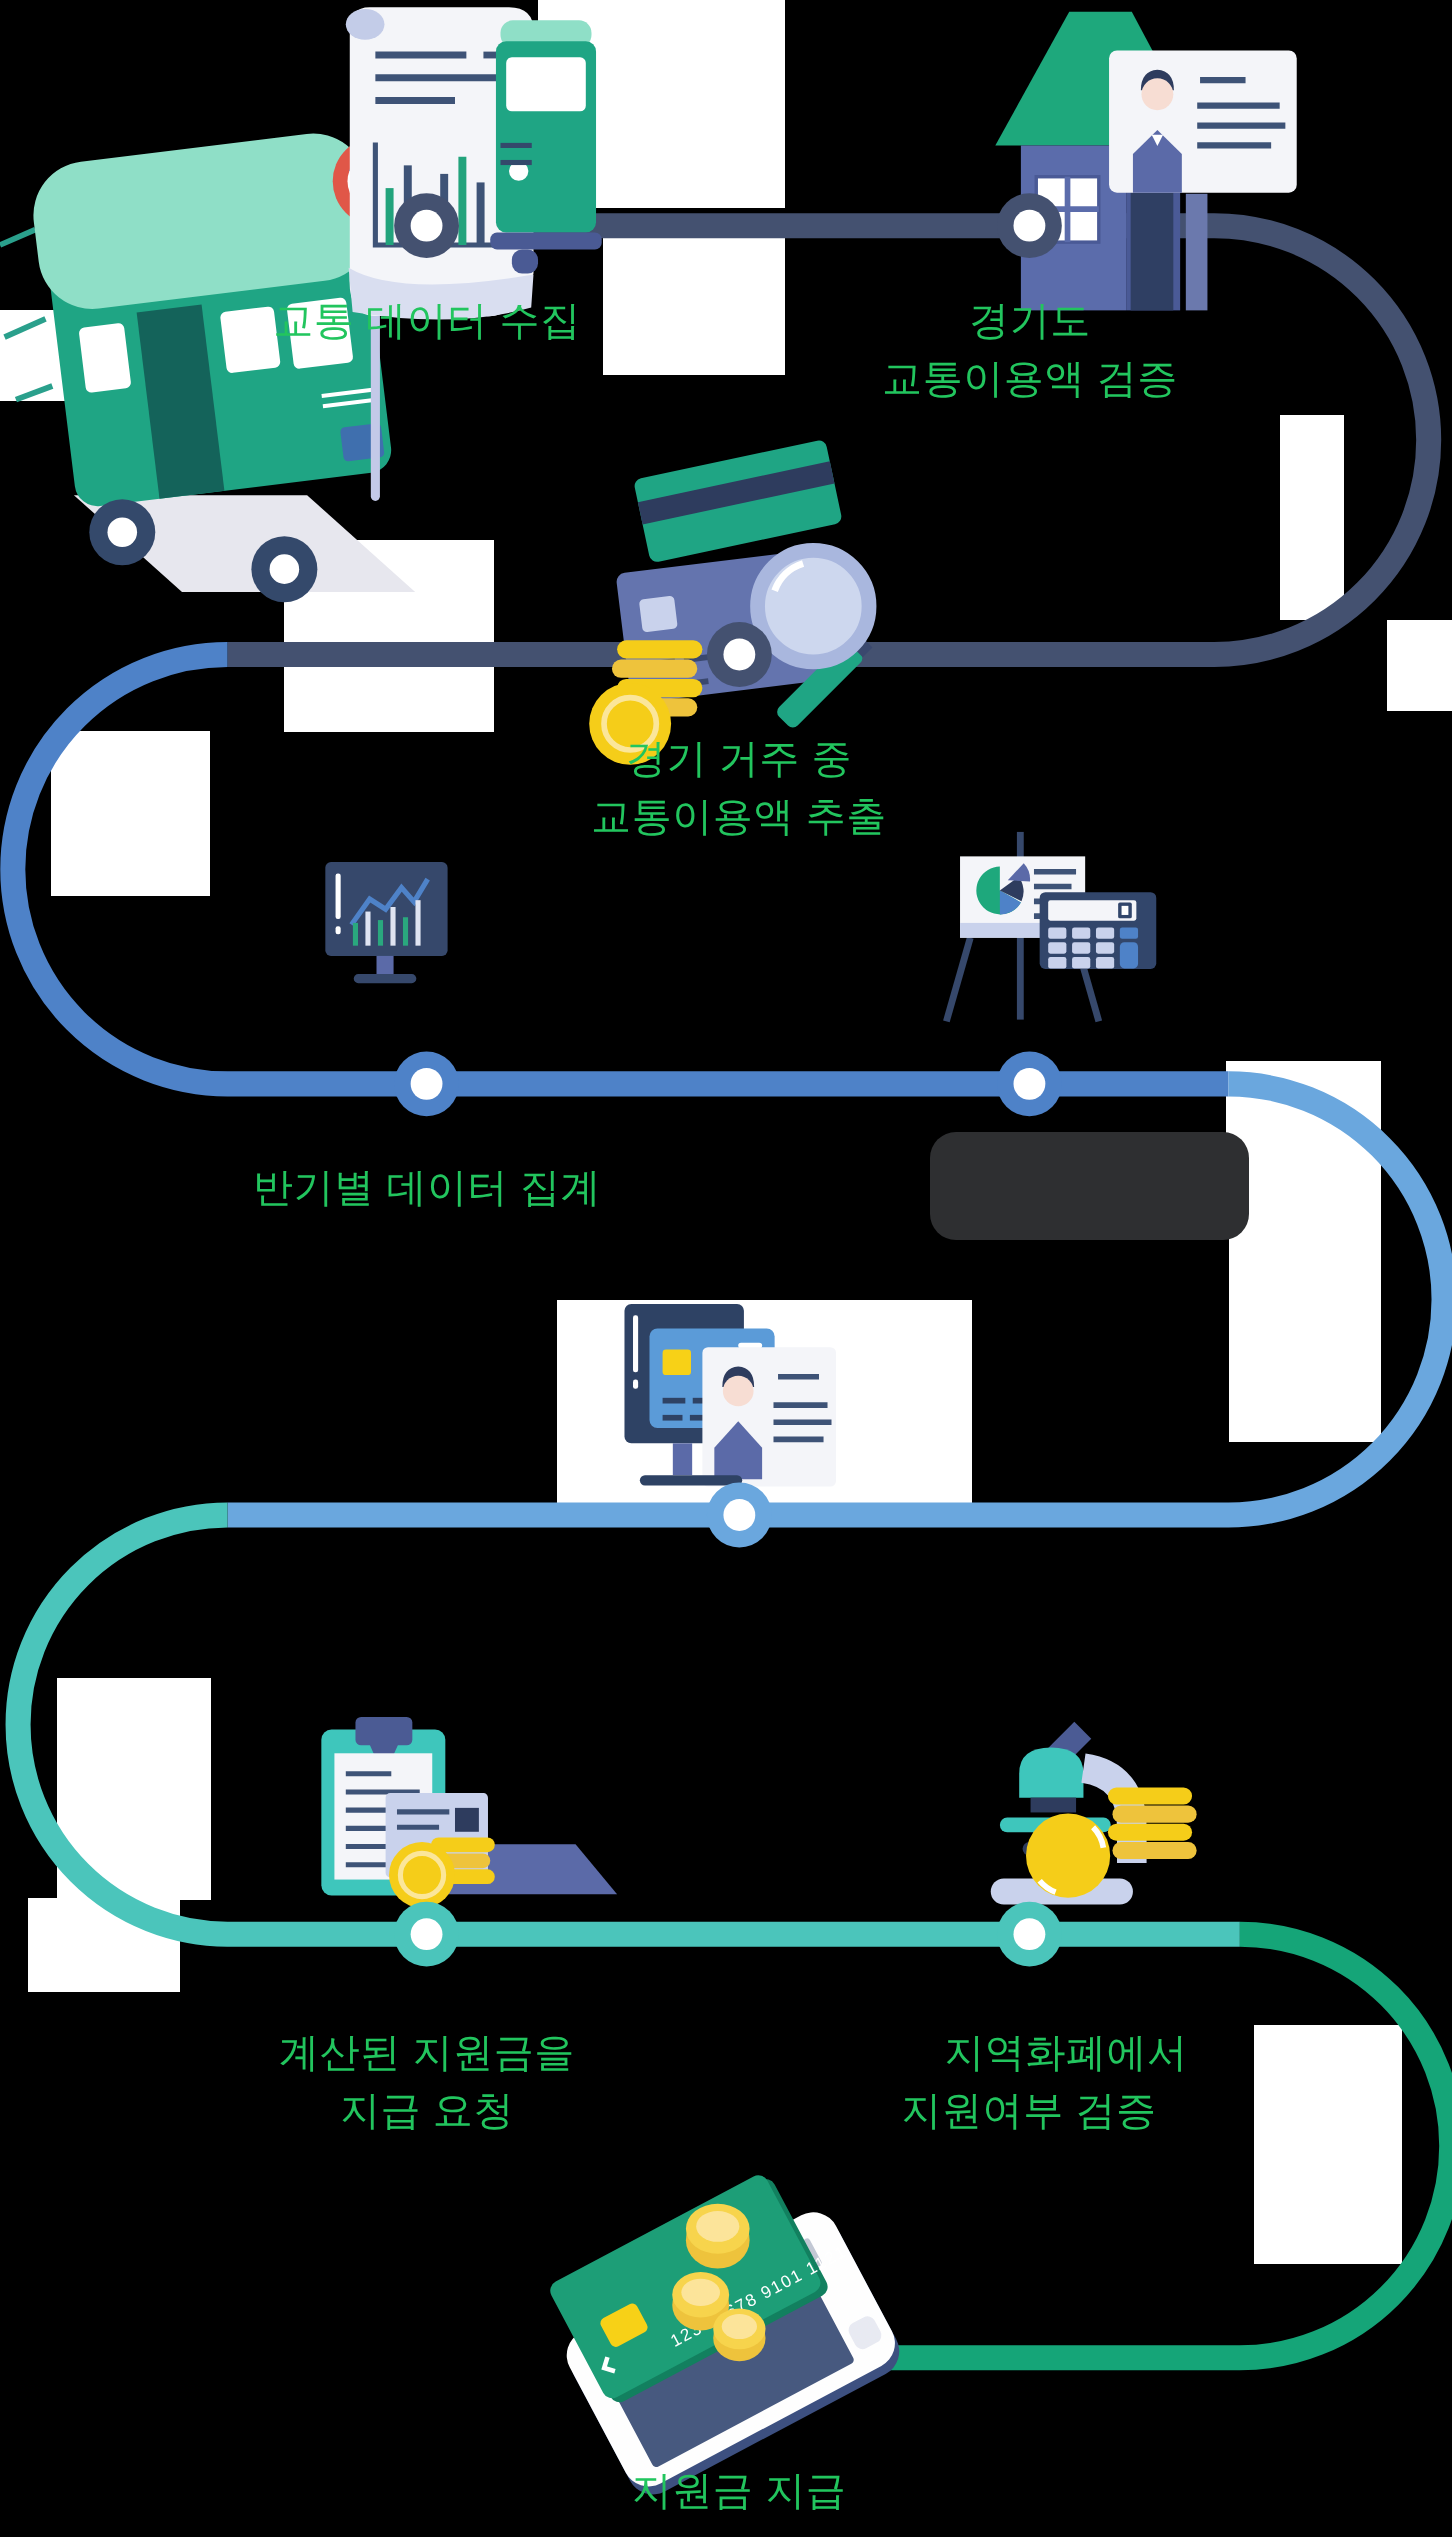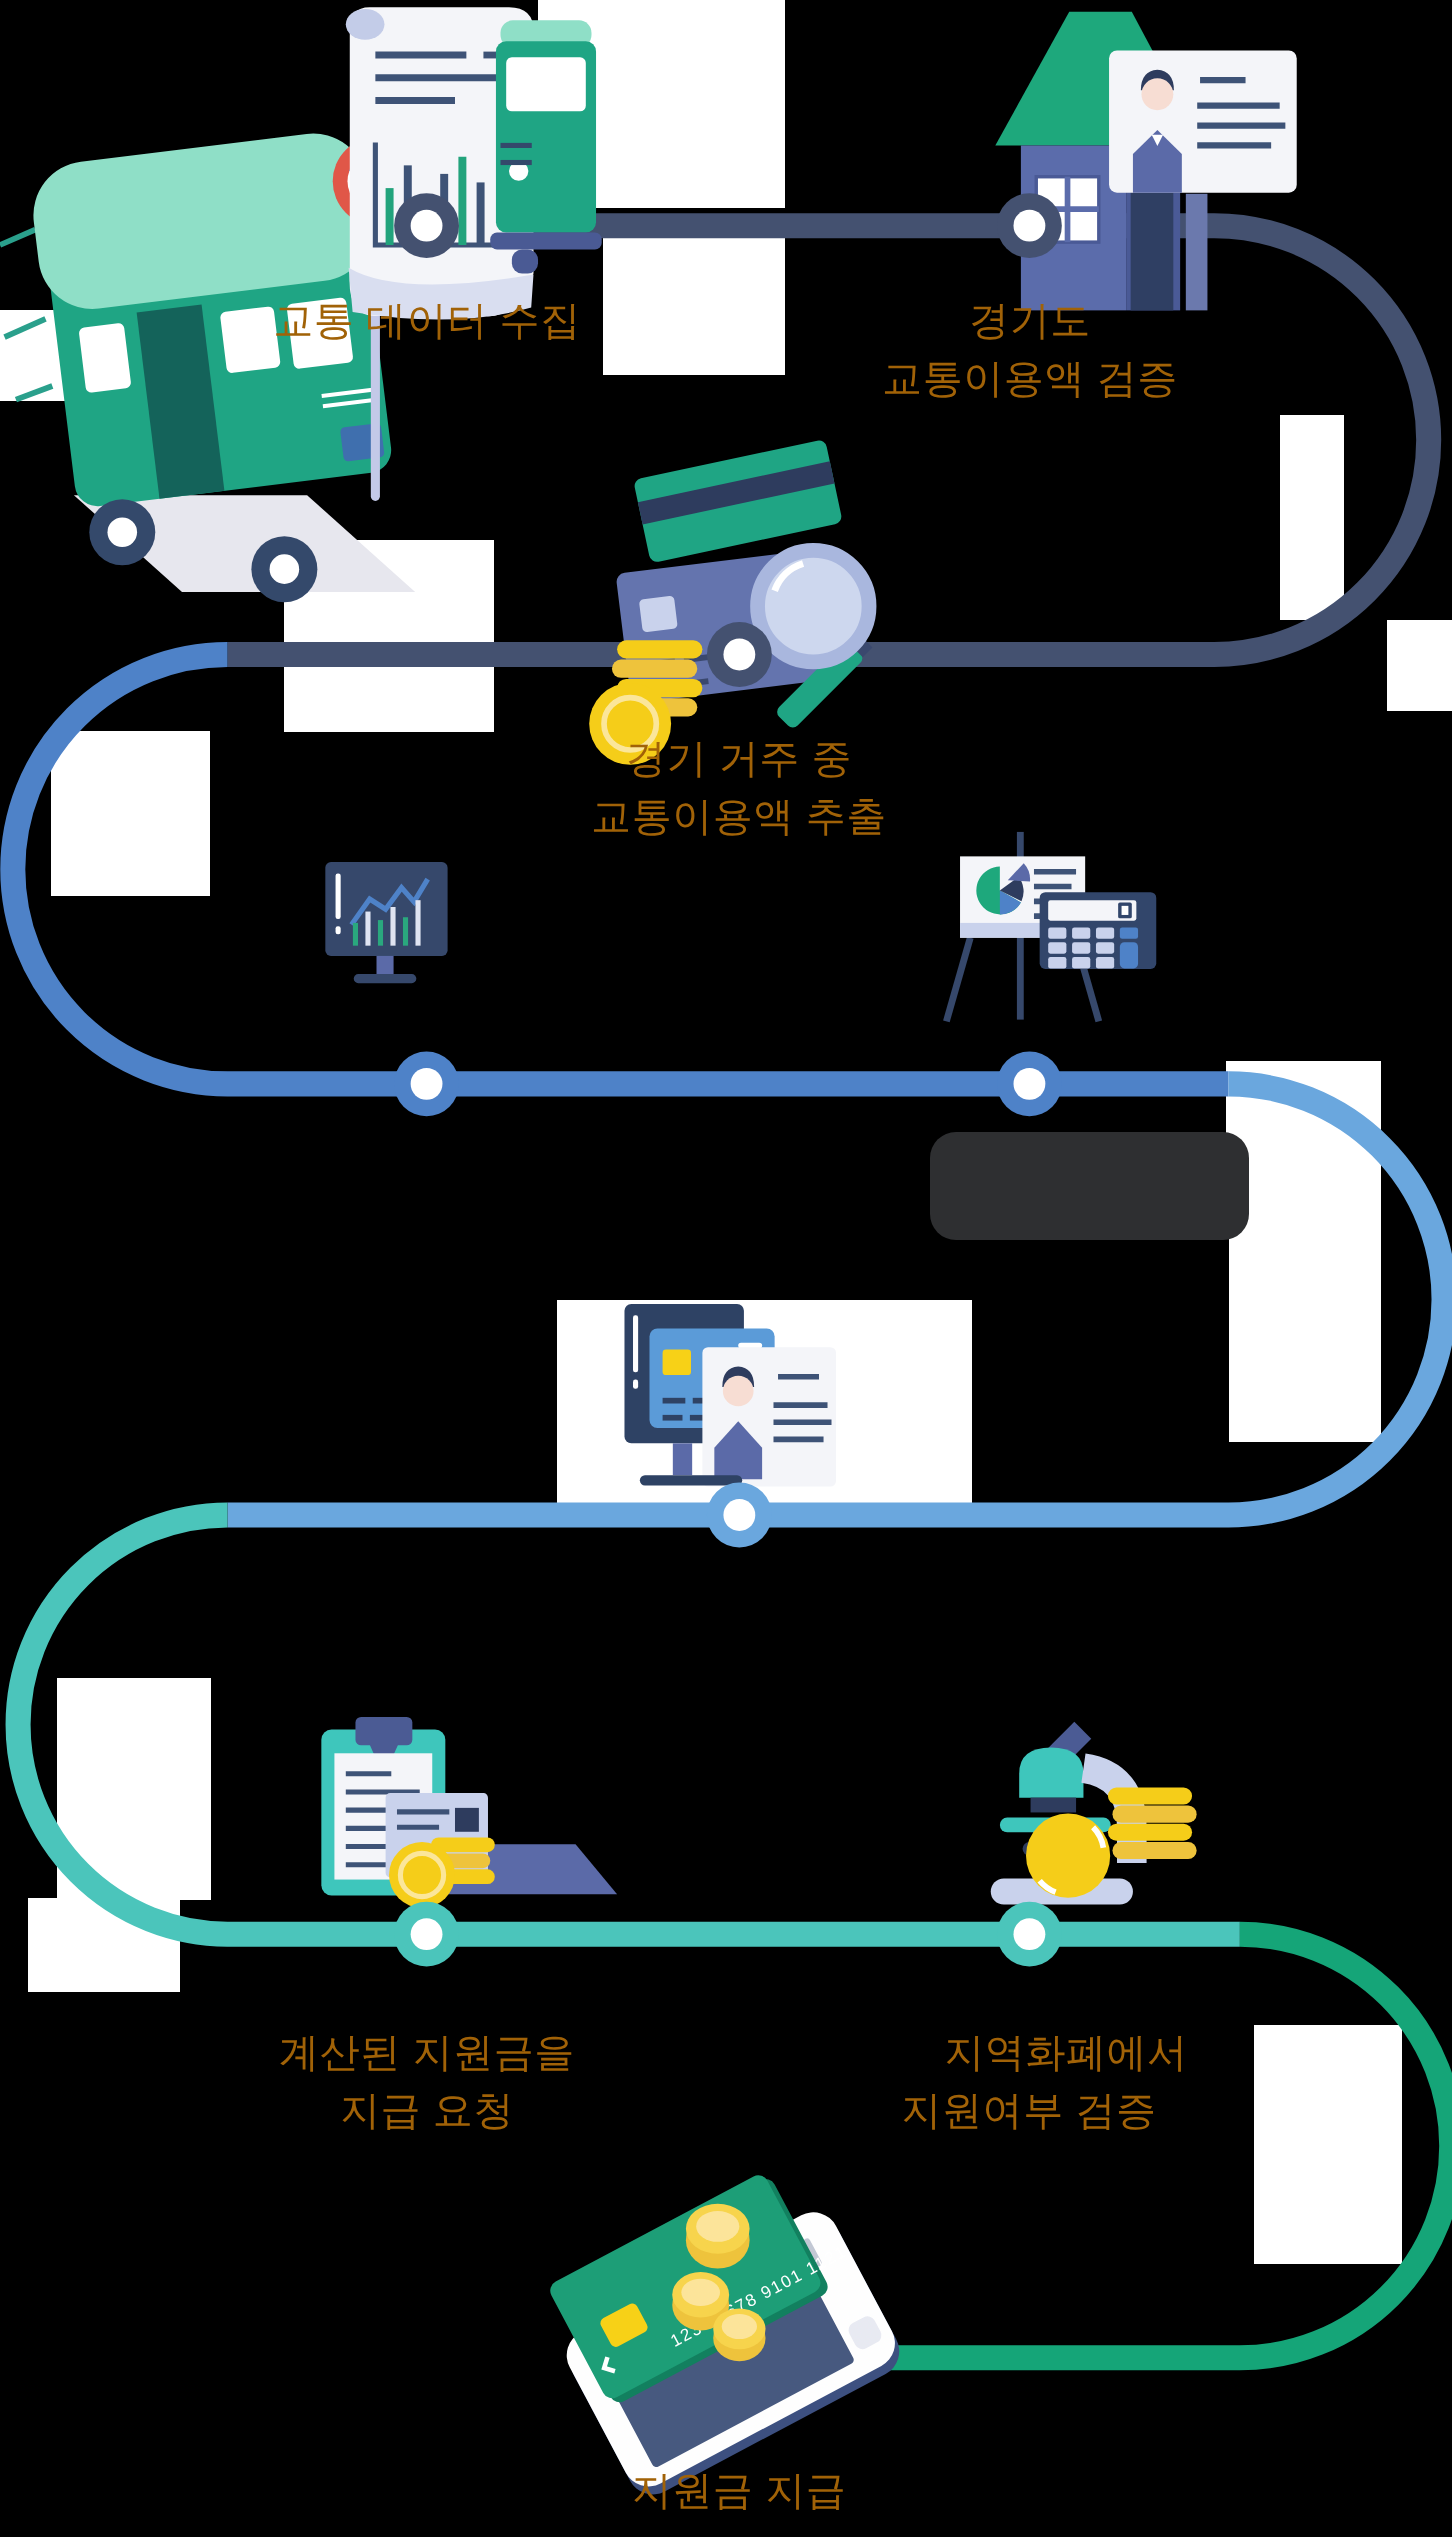--- a/index.html
+++ b/index.html
@@ -1,21 +1,21 @@
 <!DOCTYPE html>
 <html style="font-size:9px"><head>
 <meta charset="utf-8">
 <style>
   html,body{margin:0;padding:0;background:#000;}
   .canvas{position:relative;width:1452px;height:2538px;background:#000;overflow:hidden;
           font-family:"Liberation Sans","DejaVu Sans",sans-serif;}
   .patch{position:absolute;background:#fff;}
   svg.flow{position:absolute;left:0;top:0;}
   .label{position:absolute;transform:translateX(-50%);white-space:nowrap;
-         font-size:40px;letter-spacing:0.6px;color:#a16207;text-align:left;}
+         font-size:40px;letter-spacing:0.6px;color:#22c55e;text-align:left;}
   .hidden-box{position:absolute;left:930px;top:1132px;width:319px;height:108px;
               background:#2e2f31;border-radius:26px;}
 </style>
 </head>
 <body>
 
 <div class="canvas">
 
   <div class="patch" style="left:538px;top:0;width:247px;height:208px"></div>
   <div class="patch" style="left:603px;top:238px;width:182px;height:137px"></div>
@@ -361,20 +361,21 @@
     </g>
   </svg>
 
   <div class="hidden-box"></div>
 
   <div class="label" style="left:427px;top:293px">교통 데이터 수집</div>
   <div class="label" style="left:1030px;top:293px">경기도</div>
   <div class="label" style="left:1030px;top:351px">교통이용액 검증</div>
   <div class="label" style="left:739px;top:731px">경기 거주 중</div>
   <div class="label" style="left:739px;top:789px">교통이용액 추출</div>
+  <div class="label" style="left:427px;top:1160px">반기별 데이터 집계</div>
   <div class="label" style="left:427px;top:2025px">계산된 지원금을</div>
   <div class="label" style="left:427px;top:2083px">지급 요청</div>
   <div class="label" style="left:1066px;top:2025px">지역화폐에서</div>
   <div class="label" style="left:1029px;top:2083px">지원여부 검증</div>
   <div class="label" style="left:739px;top:2463px">지원금 지급</div>
 
 </div>
 
 
 </body></html>

